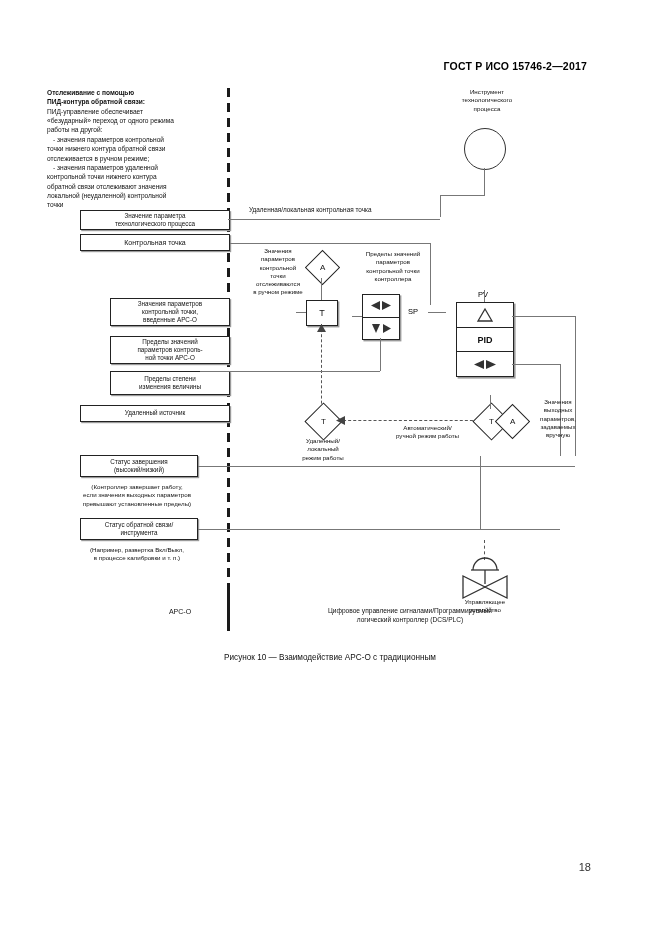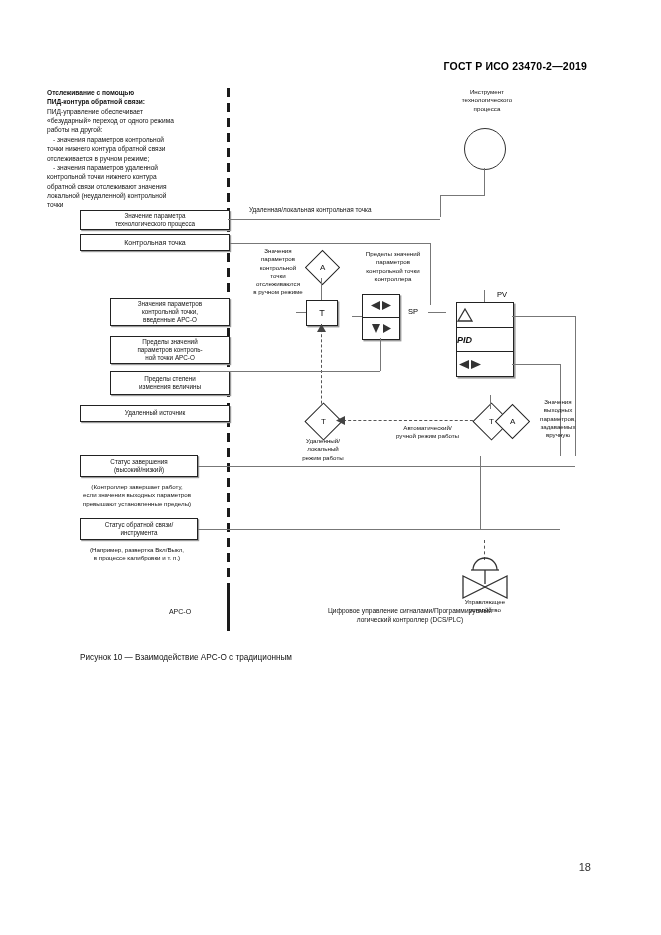--- a/index.html
+++ b/index.html
@@ -79,49 +79,49 @@
     border:1.4px solid #333;border-radius:50%;background:#fff;
   }
 
   
   #pid-block{
     border:1.8px solid #222;background:#fff;
     display:flex;flex-direction:column;
     box-shadow:1.6px 1.6px 0 #9a9a9a;
   }
   #pid-block .cell{
-    flex:1;display:flex;align-items:center;justify-content:flex-start;
-    font-size:9px;font-weight:bold;color:#111;font-style:italic;
+    flex:1;display:flex;align-items:center;justify-content:center;
+    font-size:9px;font-weight:bold;color:#111;
   }
   #pid-block .cell.mid{border-top:1.6px solid #222;border-bottom:1.6px solid #222;}
 
   
   #limits-box{
     border:1.6px solid #222;background:#fff;
     display:flex;flex-direction:column;
     box-shadow:1.4px 1.4px 0 #9a9a9a;
   }
   #limits-box .cell{flex:1;display:flex;align-items:center;justify-content:center;}
 
   .tinylbl{font-size:6.2px;line-height:1.33;color:#111;text-align:center;}
   .tinylbl.left{text-align:left;}
 
   .capt{
-    font-size:8.2px;line-height:1.5;color:#111;
+    font-size:8.2px;line-height:1.5;text-align:center;color:#111;
   }
   .lane-lbl{font-size:7px;color:#111;text-align:center;}
 
   svg{display:block;overflow:visible;}
 </style>
 </head>
 <body>
 
 <div class="page">
 
-  <div class="abs" id="std-header">ГОСТ Р ИСО 23470-2—2019</div>
+  <div class="abs" id="std-header">ГОСТ Р ИСО 15746-2—2017</div>
 
   <div class="abs" id="intro">
     <span class="b">Отслеживание с помощью</span>
     <span class="b">ПИД-контура обратной связи:</span>
     <span class="ln">ПИД-управление обеспечивает</span>
     <span class="ln">«безударный» переход от одного режима</span>
     <span class="ln">работы на другой:</span>
     <span class="ind">- значения параметров контрольной</span>
     <span class="ln">точки нижнего контура обратной связи</span>
     <span class="ln">отслеживается в ручном режиме;</span>
@@ -256,21 +256,21 @@
 
   <div class="abs vline" style="left:380px;top:338px;height:33px;"></div>
   <div class="abs hline" style="left:200px;top:371px;width:180px;"></div>
 
   <div class="abs" style="left:408px;top:307px;font-size:7.5px;">
     <span>SP</span>
   </div>
 
   <div class="abs hline" style="left:428px;top:312px;width:18px;"></div>
 
-  <div class="abs" style="left:497px;top:290px;font-size:7.5px;">
+  <div class="abs" style="left:478px;top:290px;font-size:7.5px;">
     <span>PV</span>
   </div>
   <div class="abs vline" style="left:484px;top:290px;height:12px;"></div>
 
   <div class="abs" id="pid-block" style="left:456px;top:302px;width:56px;height:73px;">
     <div class="cell">
       <svg width="16" height="14" viewBox="0 0 16 14">
         <polygon points="8,1 15,13 1,13" fill="none" stroke="#333" stroke-width="1.3"></polygon>
       </svg>
     </div>

